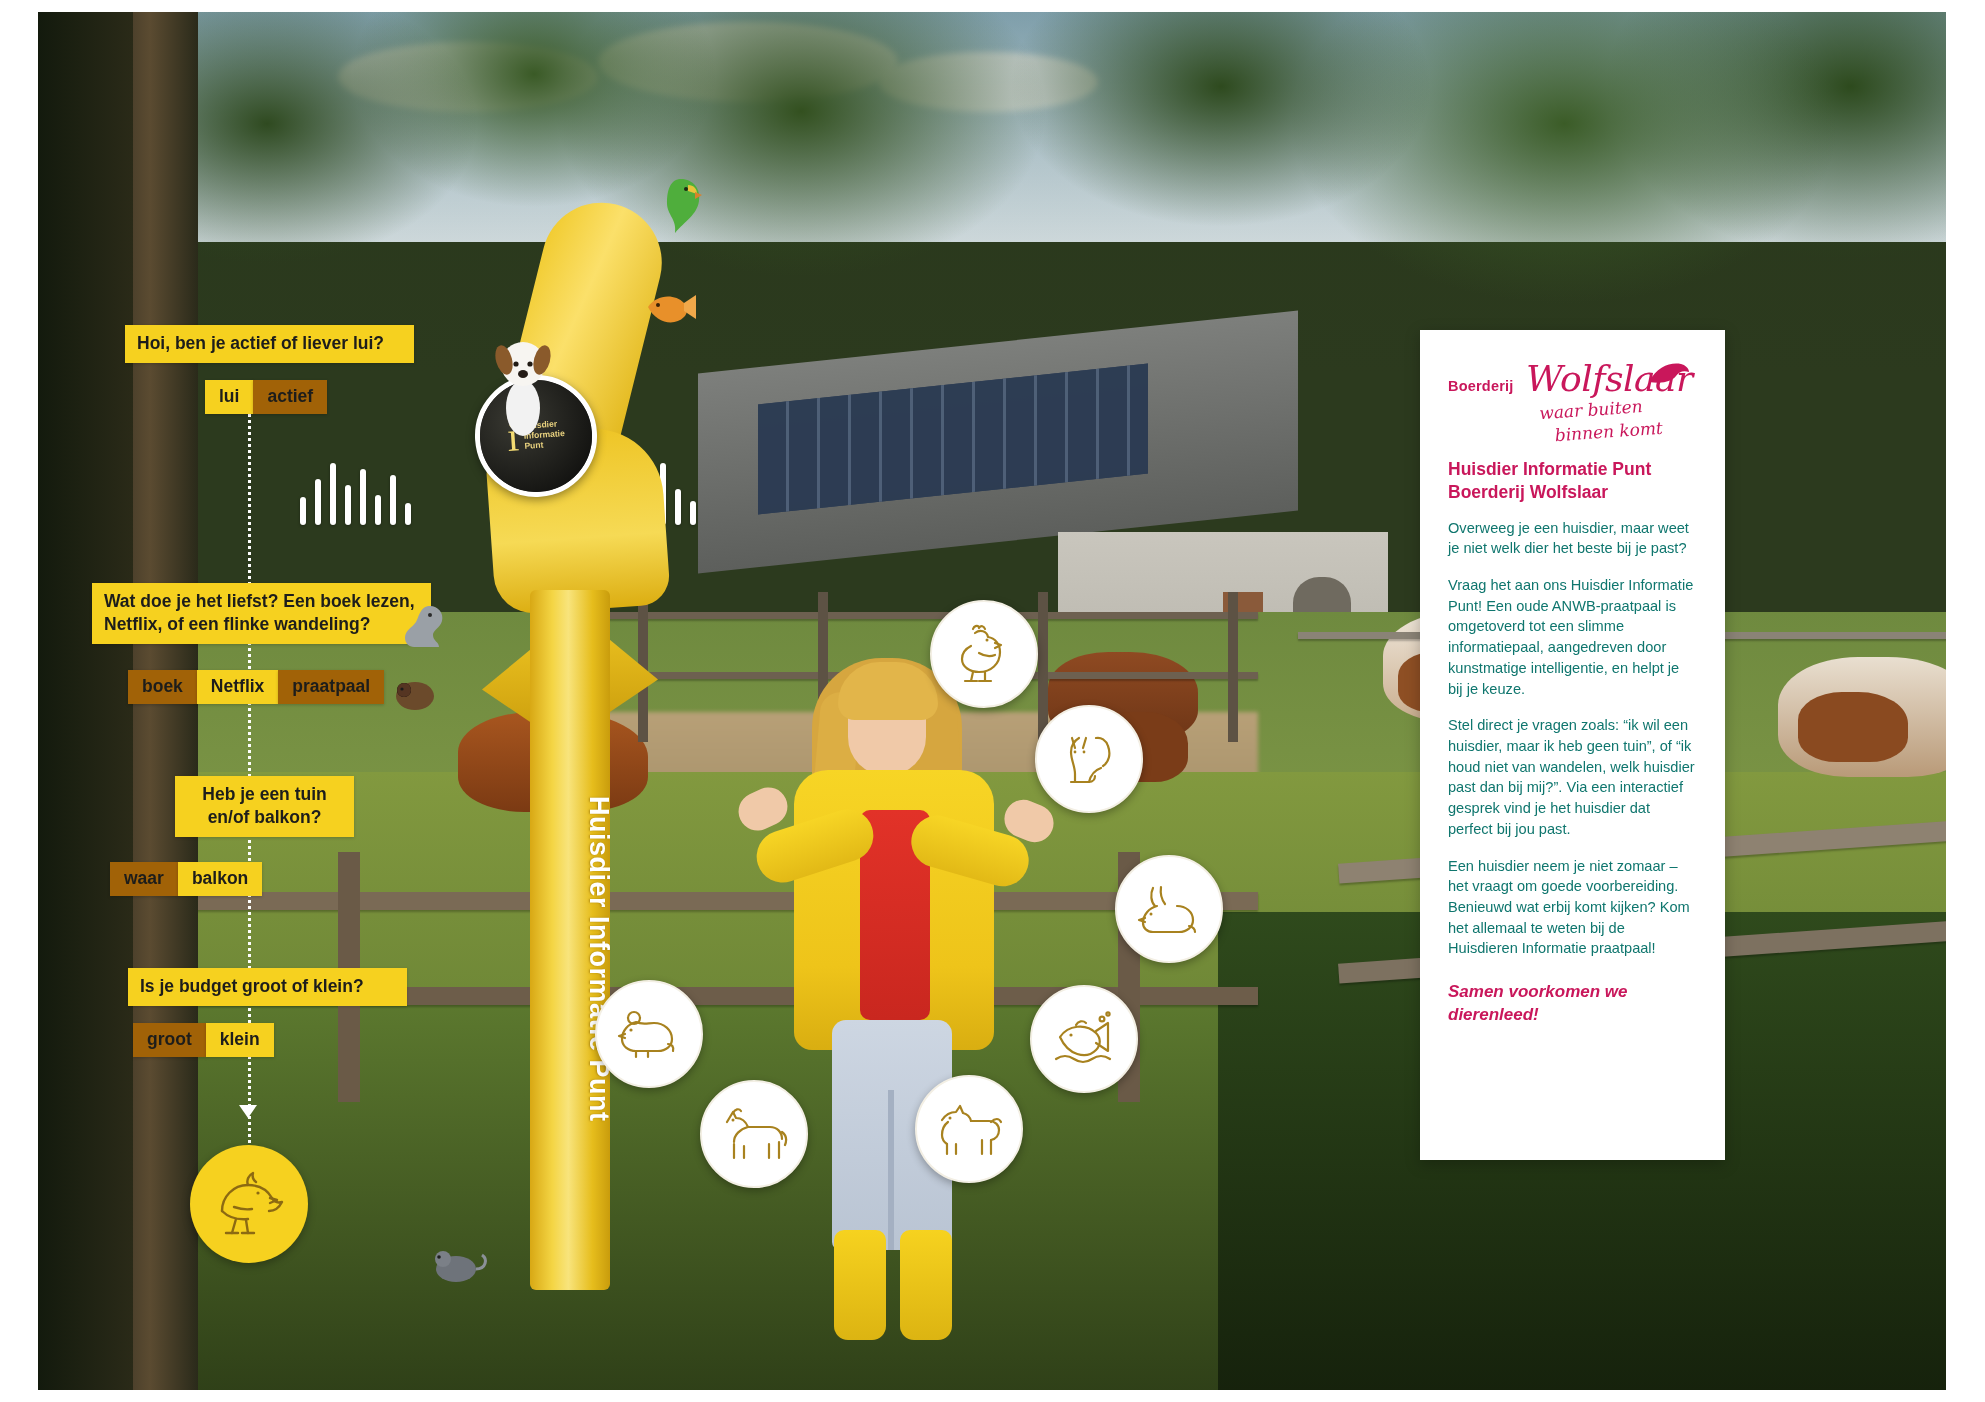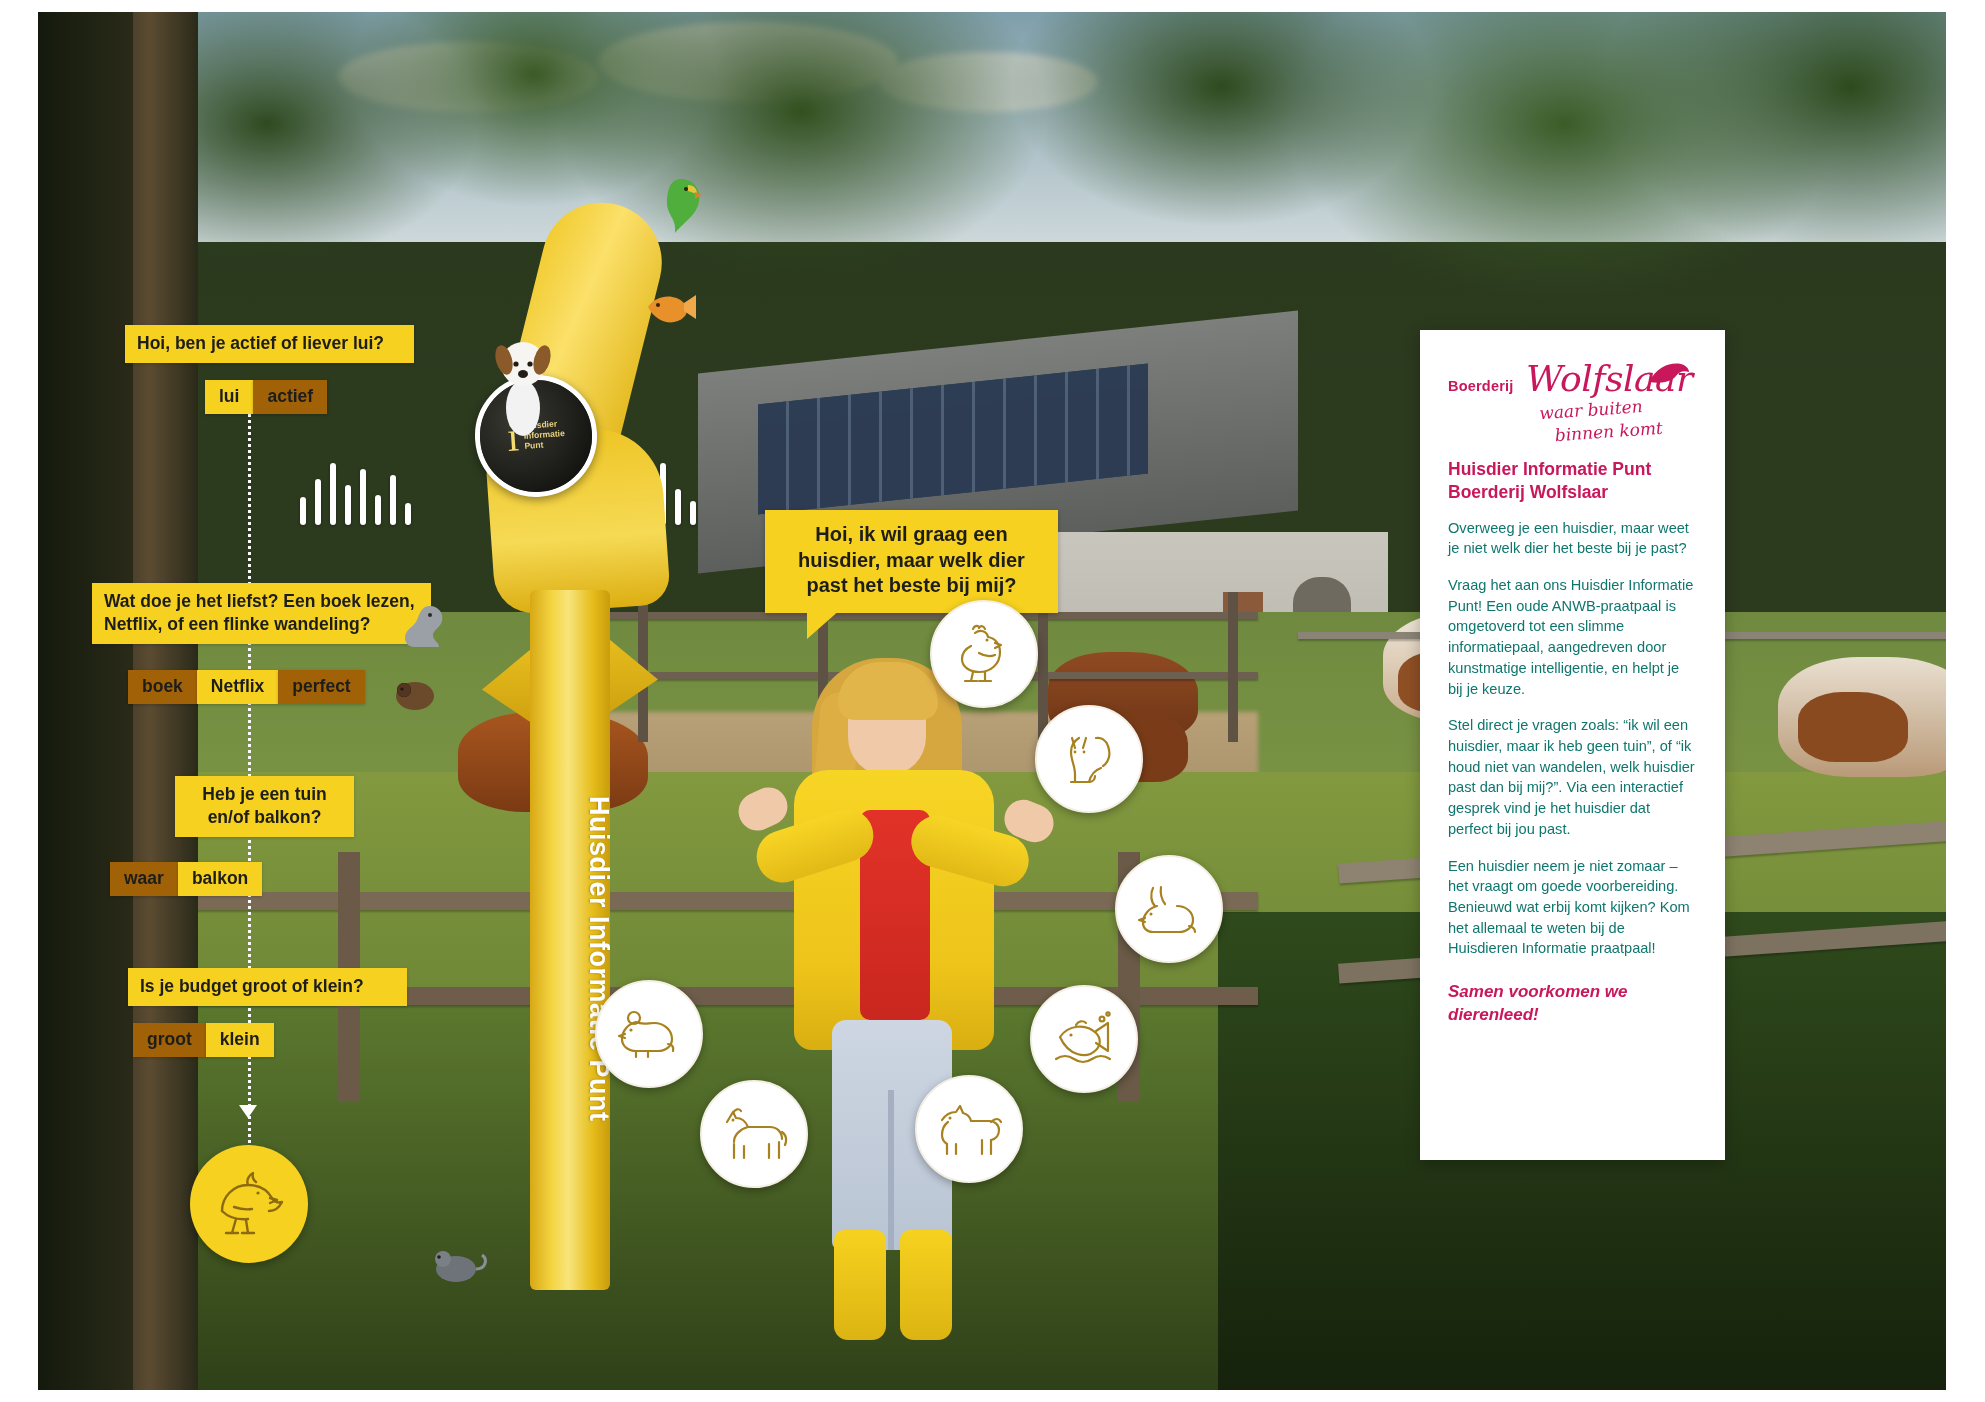--- a/index.html
+++ b/index.html
@@ -469,21 +469,21 @@
   <div class="q-bubble" style="left:125px; top:325px; width:265px;">Hoi, ben je actief of liever lui?</div>
   <div class="answers" style="left:205px; top:380px;">
     <span class="ans sel">lui</span>
     <span class="ans">actief</span>
   </div>
 
   <div class="q-bubble" style="left:92px; top:583px; width:315px;">Wat doe je het liefst? Een boek lezen, Netflix, of een flinke wandeling?</div>
   <div class="answers" style="left:128px; top:670px;">
     <span class="ans">boek</span>
     <span class="ans sel">Netflix</span>
-    <span class="ans">perfect</span>
+    <span class="ans">praatpaal</span>
   </div>
 
   <div class="q-bubble" style="left:175px; top:776px; width:155px; text-align:center;">Heb je een tuin en/of balkon?</div>
   <div class="answers" style="left:110px; top:862px;">
     <span class="ans">waar</span>
     <span class="ans sel">balkon</span>
   </div>
 
   <div class="q-bubble" style="left:128px; top:968px; width:255px;">Is je budget groot of klein?</div>
   <div class="answers" style="left:133px; top:1023px;">
@@ -579,21 +579,20 @@
     <path d="M40 17l7 3-7 4z" fill="#d9822b"></path>
   </svg>
 
   <svg style="position:absolute; left:430px; top:1245px;" width="62" height="40" viewBox="0 0 62 40">
     <ellipse cx="26" cy="24" rx="20" ry="13" fill="#6e737a"></ellipse>
     <circle cx="13" cy="14" r="8" fill="#7b8087"></circle>
     <circle cx="9" cy="12" r="1.8" fill="#1d1d1d"></circle>
     <path d="M46 24c10 0 12-10 6-14" stroke="#8b9098" stroke-width="3" fill="none"></path>
   </svg>
 
-  <div class="speech">Hoi, ik wil graag een huisdier, maar welk dier past het beste bij mij?</div>
 
   <div class="girl">
     <div class="g-hair-back"></div>
     <div class="g-hair-l"></div>
     <div class="g-hair-r"></div>
     <div class="g-face"></div>
     <div class="g-hair-front"></div>
     <div class="g-coat"></div>
     <div class="g-shirt"></div>
     <div class="g-arm-l"></div>

